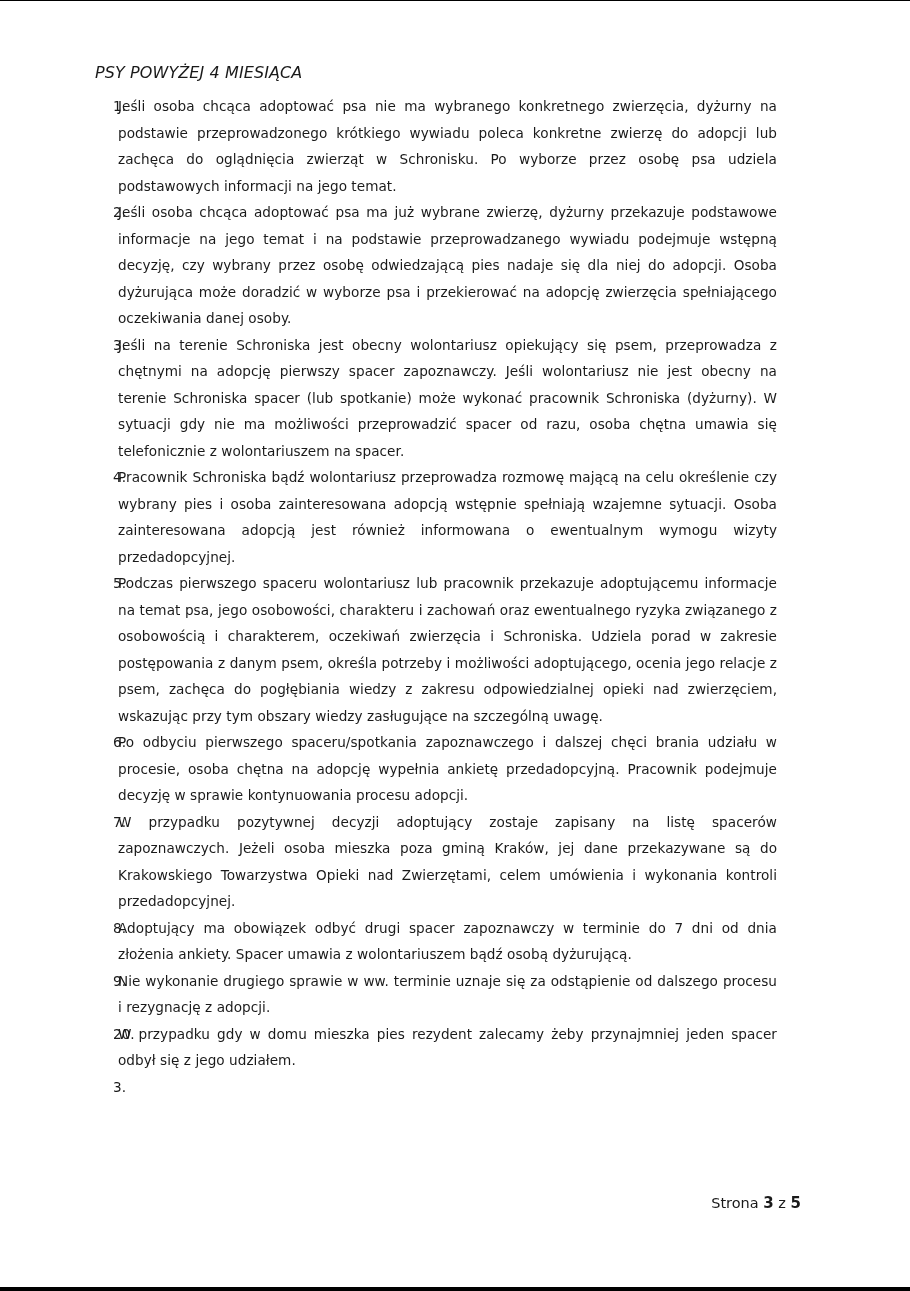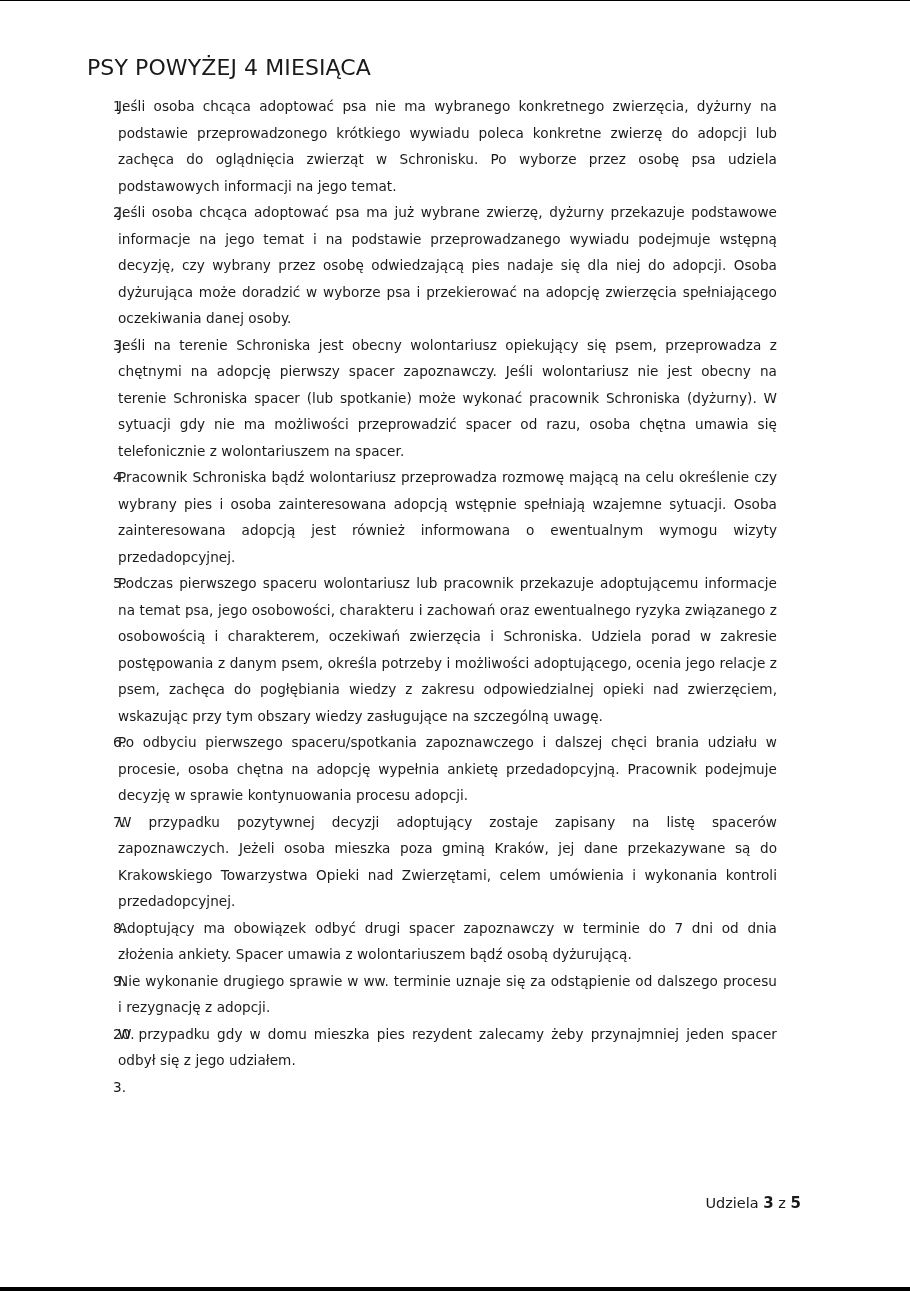--- a/index.html
+++ b/index.html
@@ -1,21 +1,21 @@
 <!DOCTYPE html>
 <html><head>
   <meta charset="utf-8">
   <style>
     html, body { margin: 0; padding: 0; background: #ffffff; }
     body { width: 910px; height: 1291px; position: relative; overflow: hidden;
            font-family: "DejaVu Sans", sans-serif; color: #1a1a1a; }
     .top-rule { position: absolute; left: 0; top: 0; width: 910px; height: 1px; background: #000; }
     .bottom-rule { position: absolute; left: 0; top: 1287px; width: 910px; height: 4px; background: #000; }
-    .doc-title { position: absolute; left: 87px; top: 55px; font-size: 22px; letter-spacing: 0.1px;
-                 color: #1a1a1a; margin: 0; font-weight: normal; }
+    .doc-title { position: absolute; left: 87px; top: 55px; font-size: 16px; letter-spacing: 0.1px;
+                 color: #1a1a1a; margin: 8px; font-weight: normal; font-style: italic; }
     .list { position: absolute; left: 0; top: 93px; width: 910px; margin: 0; padding: 0; list-style: none; }
     .item { position: relative; margin: 0; padding: 0; }
     .num { position: absolute; left: 113px; width: 28px; font-size: 13.6px; line-height: 26.5px;
            white-space: nowrap; }
     .text { margin-left: 118px; width: 659px; font-size: 13.6px; line-height: 26.5px;
             text-align: justify; text-align-last: left; letter-spacing: 0.05px; }
     .page-num { position: absolute; right: 109px; top: 1194px; font-size: 14.5px; color: #1a1a1a; }
     .page-num b { font-weight: bold; font-size: 15px; }
   </style>
 </head>
@@ -65,19 +65,19 @@
   <li class="item">
     <span class="num">20.</span>
     <div class="text">W przypadku gdy w domu mieszka pies rezydent zalecamy żeby przynajmniej jeden spacer odbył się z jego udziałem.</div>
   </li>
   <li class="item">
     <span class="num">3.</span>
   </li>
 </ol>
 
 <div class="page-num">
-  <span>Udziela</span>
+  <span>Strona</span>
   <b>3</b>
   <span>z</span>
   <b>5</b>
 </div>
 
 <div class="bottom-rule"></div>
 
 </body></html>

